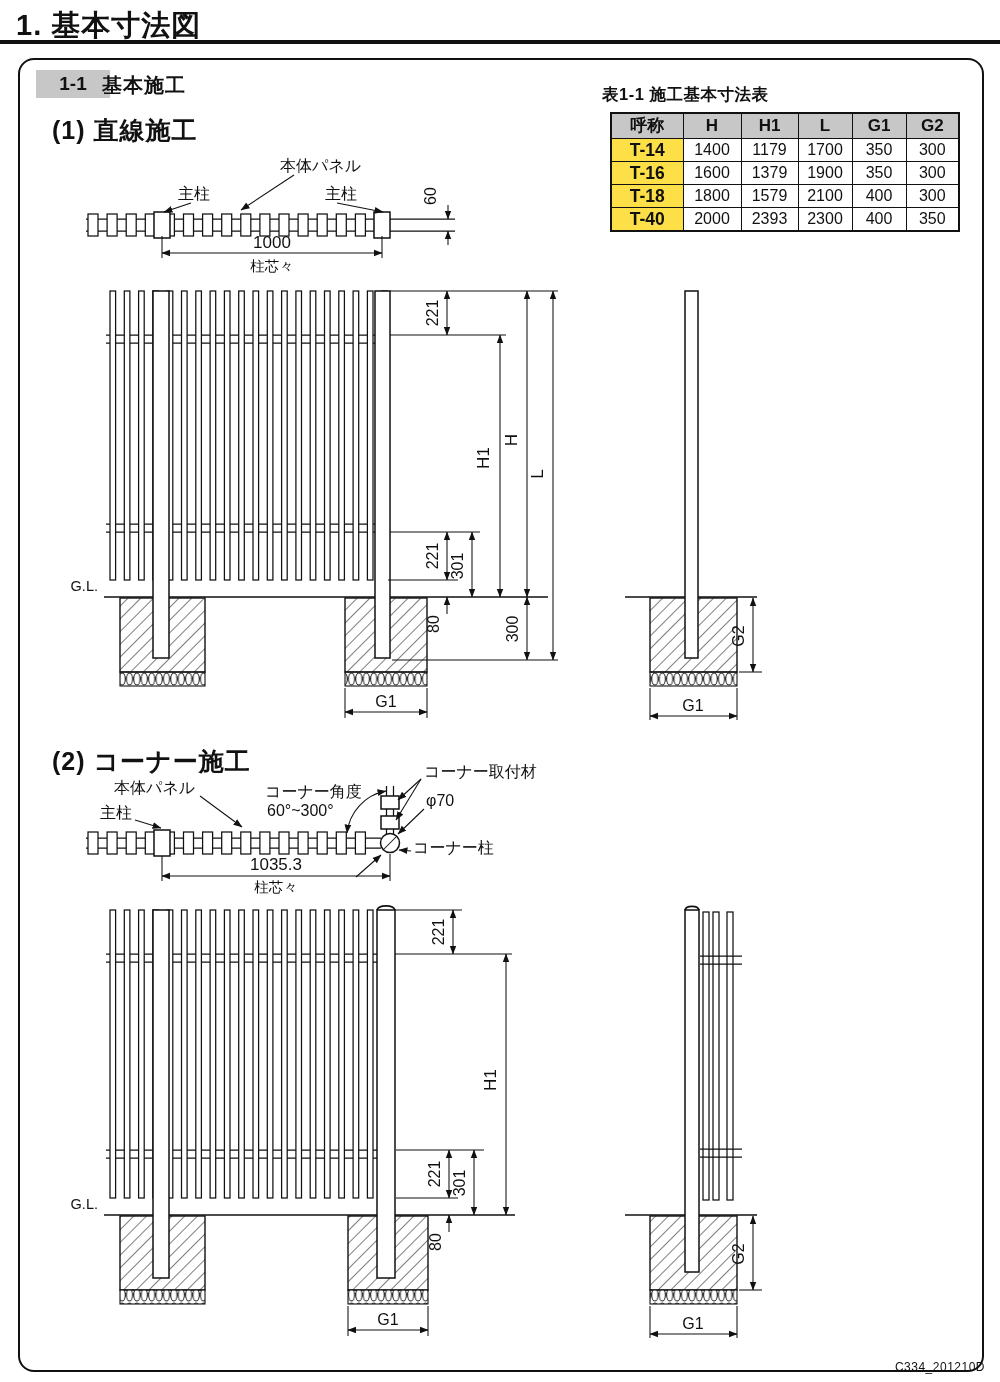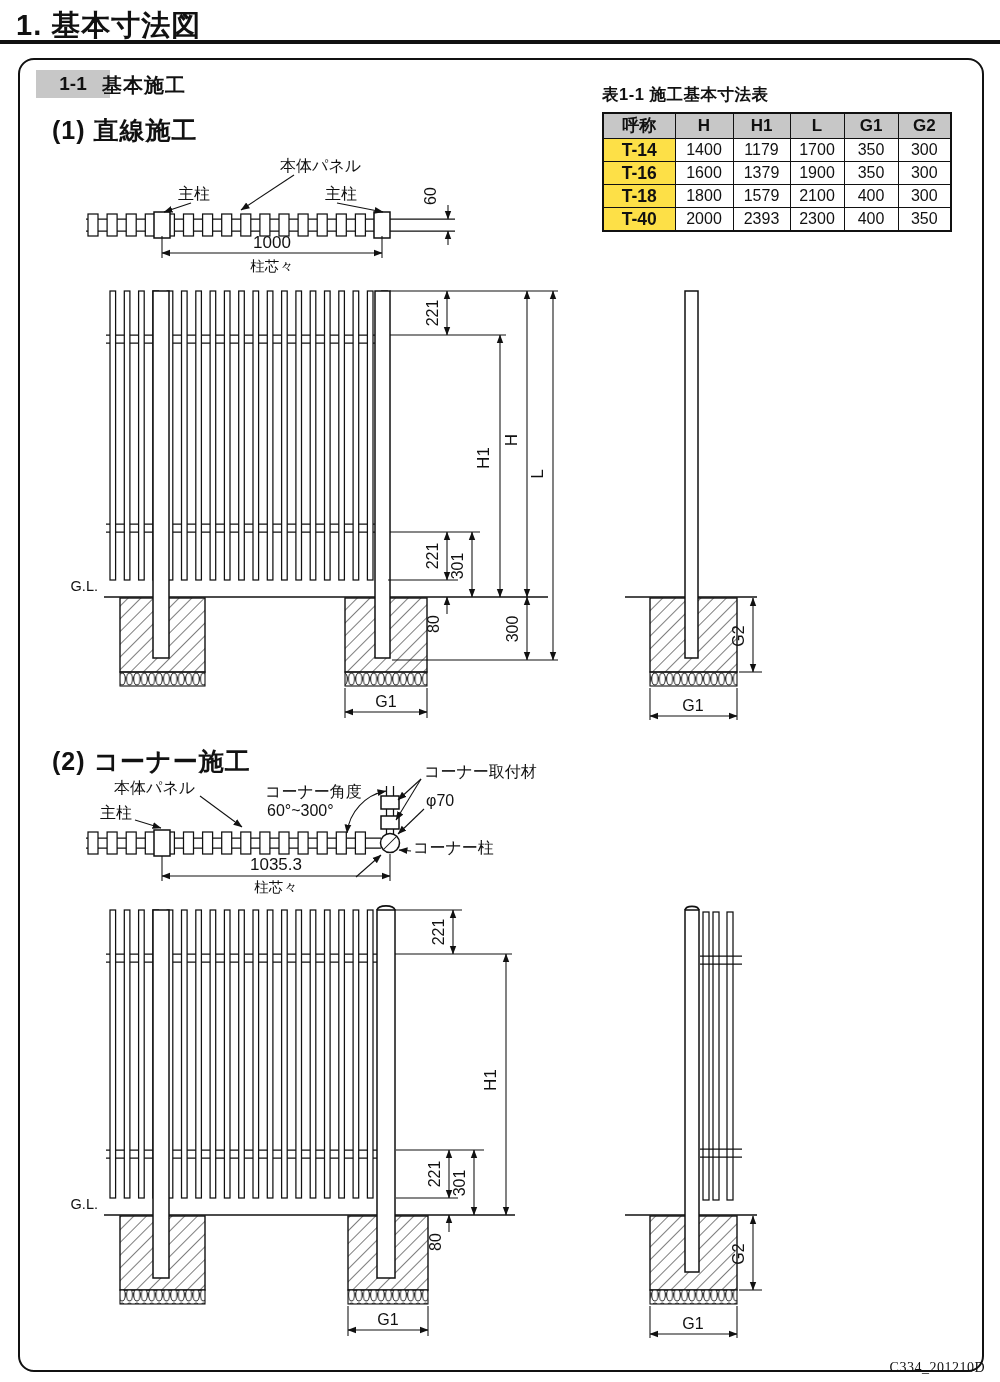--- a/index.html
+++ b/index.html
@@ -8,26 +8,26 @@
   .abs{position:absolute;}
   .page-title{left:16px;top:6px;font-size:29px;font-weight:bold;letter-spacing:1px;}
   .title-rule{left:0;top:40px;width:1000px;height:4px;background:#111;}
   .frame{left:18px;top:58px;width:962px;height:1310px;border:2.5px solid #111;border-radius:16px;}
   .badge{left:36px;top:70px;width:74px;height:28px;background:#c7c7c7;
          font-size:19px;font-weight:bold;text-align:center;line-height:28px;}
   .sec-title{left:102px;top:72px;font-size:20px;font-weight:bold;letter-spacing:1px;}
   .sub-title{font-size:25px;font-weight:bold;letter-spacing:1px;}
   .tbl-block{left:602px;top:84px;}
   .tbl-title{font-size:16.5px;font-weight:bold;margin-bottom:6px;letter-spacing:0.5px;}
-  table.spec{border-collapse:collapse;border:2.5px solid #111;table-layout:fixed;}
+  table.spec{border-collapse:collapse;border:2.5px solid #111;table-layout:fixed;margin-left:8px;}
   table.spec th,table.spec td{border:1.3px solid #111;text-align:center;padding:0;
        font-size:16px;height:22px;line-height:22px;}
   table.spec th{background:#c7c7c7;font-size:17px;font-weight:bold;height:24px;}
   table.spec td.rname{background:#fde047;font-size:17.5px;font-weight:bold;}
-  .footer-code{right:15px;top:1360px;font-size:14px;letter-spacing:0.5px;font-family:Liberation Serif, serif;}
+  .footer-code{right:15px;top:1360px;font-size:12px;letter-spacing:0.5px;}
   svg{position:absolute;left:0;top:0;}
   .ln{stroke:#111;stroke-width:1.6;fill:none;}
   .rail{stroke:#111;stroke-width:1.25;fill:none;}
   .thin{stroke:#111;stroke-width:1.05;fill:none;}
   .dim{stroke:#111;stroke-width:1.05;fill:none;}
   .part{fill:#fff;stroke:#111;stroke-width:1.5;}
   .slat{fill:#fff;stroke:#111;stroke-width:1.25;}
   .found{fill:url(#hatch);stroke:#111;stroke-width:1.4;}
   .grav{fill:url(#gravel);stroke:#111;stroke-width:1.1;}
   text{fill:#111;font-family:"Liberation Sans","DejaVu Sans",sans-serif;}

